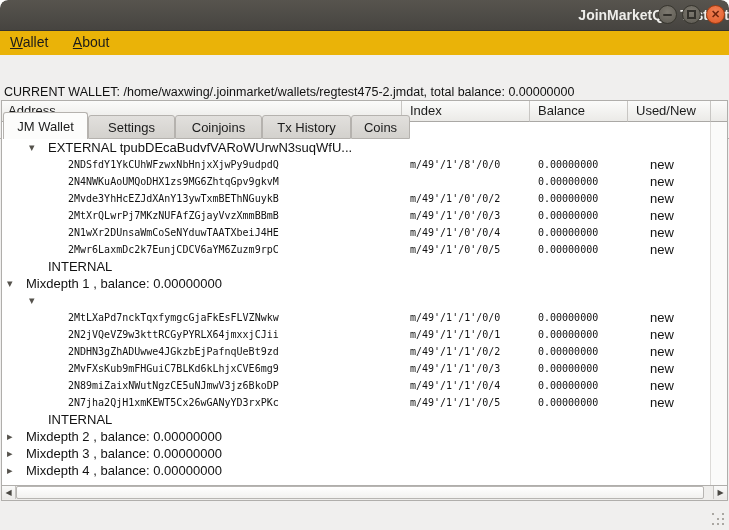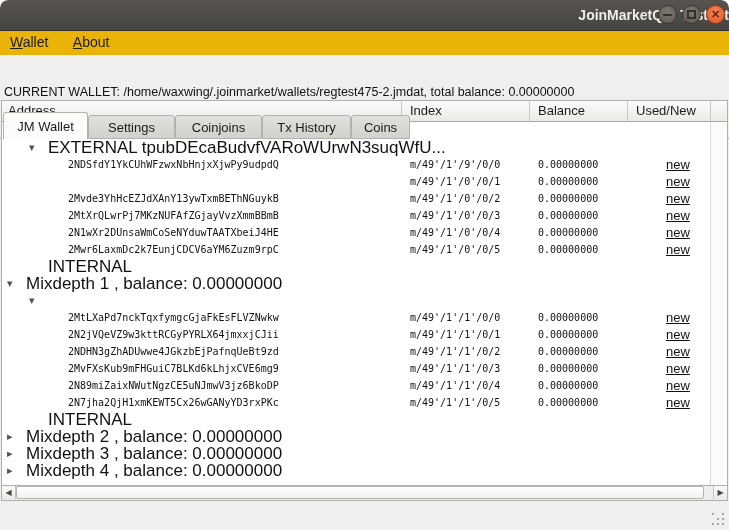--- a/index.html
+++ b/index.html
@@ -69,26 +69,26 @@
     border-right:1px solid #c8c6c3;border-bottom:1px solid #aaa8a5;
     padding-left:8px;white-space:nowrap;overflow:hidden;
   }
   .th-address{width:400px;padding-left:6px;}
   .th-index{width:128px;}
   .th-balance{width:98px;}
   .th-used{width:83px;}
   .th-gutter{flex:1;border-right:none;padding-left:0;}
   .tree-rows{position:absolute;top:21px;left:0;width:708px;}
   .trow{position:relative;height:17px;}
-  .cell{position:absolute;top:0;line-height:17px;font-size:17px;color:#121212;white-space:nowrap;}
+  .cell{position:absolute;top:0;line-height:17px;font-size:13px;color:#121212;white-space:nowrap;}
   .mono{font-family:"DejaVu Sans Mono",monospace;font-size:10px;}
   .arrow{position:absolute;top:0;line-height:16px;font-size:11px;color:#55524c;}
   .arrow.lv0{left:5px;} .arrow.lv1{left:27px;}
   .c-addr.lv0{left:24px;} .c-addr.lv1{left:46px;} .c-addr.lv2{left:66px;}
-  .c-idx{left:408px;} .c-bal{left:536px;} .c-status{left:664px;font-size:13px;text-decoration:underline;}
+  .c-idx{left:408px;} .c-bal{left:536px;} .c-status{left:648px;font-size:13px;}
   .vgutter{
     position:absolute;top:21px;right:0;width:16px;bottom:14px;
     background:#fbfbfa;border-left:1px solid #dddbd8;
   }
   
   .hscroll{
     position:absolute;left:0;right:0;bottom:0;height:14px;
     background:#efeeec;border-top:1px solid #b0aeab;
   }
   .hs-arrow{
@@ -163,26 +163,26 @@
         <div class="trow">
           <span class="arrow lv0">▾</span>
           <span class="cell c-addr lv0">Mixdepth 0 , balance: 0.00000000</span>
         </div>
         <div class="trow">
           <span class="arrow lv1">▾</span>
           <span class="cell c-addr lv1">EXTERNAL tpubDEcaBudvfVARoWUrwN3suqWfU...</span>
         </div>
         <div class="trow">
           <span class="cell c-addr lv2 mono">2NDSfdY1YkCUhWFzwxNbHnjxXjwPy9udpdQ</span>
-          <span class="cell c-idx mono">m/49'/1'/9'/0/0</span>
-          <span class="cell c-bal mono">0.00000000</span>
-          <span class="cell c-status">new</span>
-        </div>
-        <div class="trow">
-          <span class="cell c-idx mono">m/49'/1'/0'/0/1</span>
+          <span class="cell c-idx mono">m/49'/1'/8'/0/0</span>
+          <span class="cell c-bal mono">0.00000000</span>
+          <span class="cell c-status">new</span>
+        </div>
+        <div class="trow">
+          <span class="cell c-addr lv2 mono">2N4NWKuAoUMQoDHX1zs9MG6ZhtqGpv9gkvM</span>
           <span class="cell c-bal mono">0.00000000</span>
           <span class="cell c-status">new</span>
         </div>
         <div class="trow">
           <span class="cell c-addr lv2 mono">2Mvde3YhHcEZJdXAnY13ywTxmBEThNGuykB</span>
           <span class="cell c-idx mono">m/49'/1'/0'/0/2</span>
           <span class="cell c-bal mono">0.00000000</span>
           <span class="cell c-status">new</span>
         </div>
         <div class="trow">

